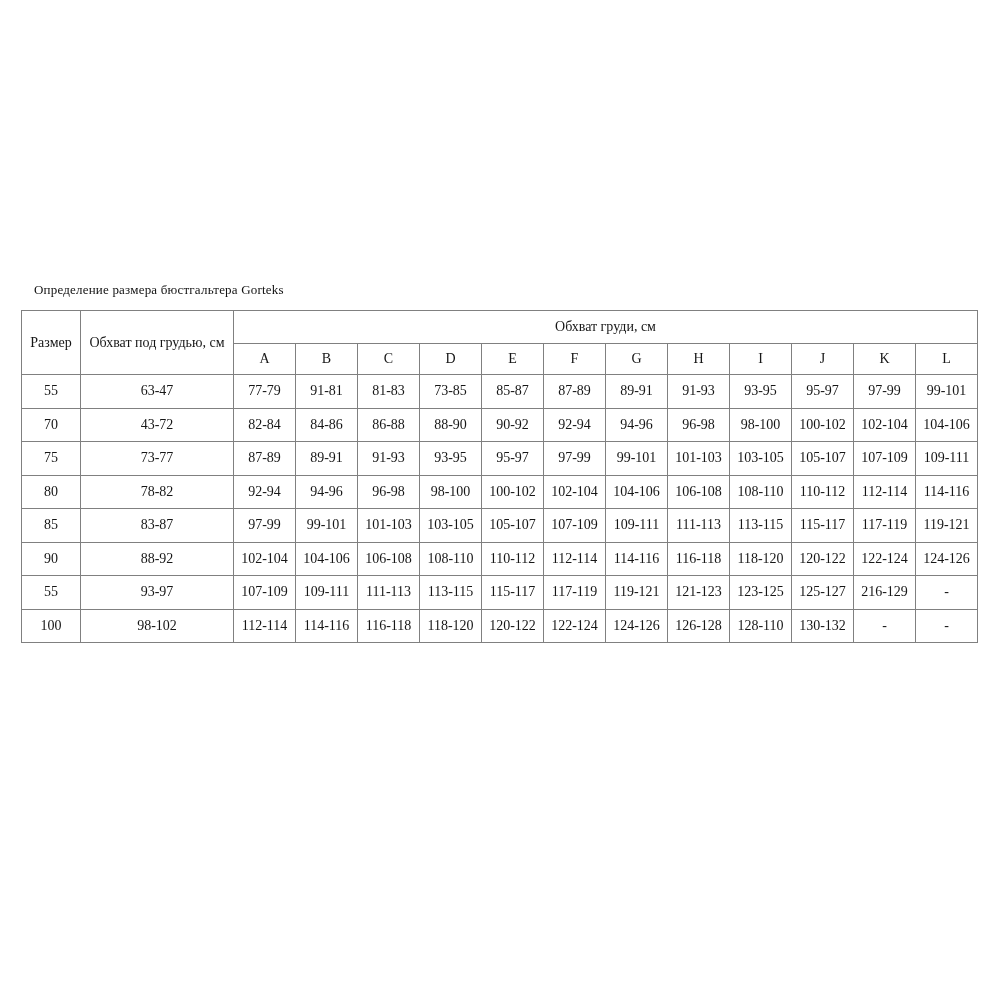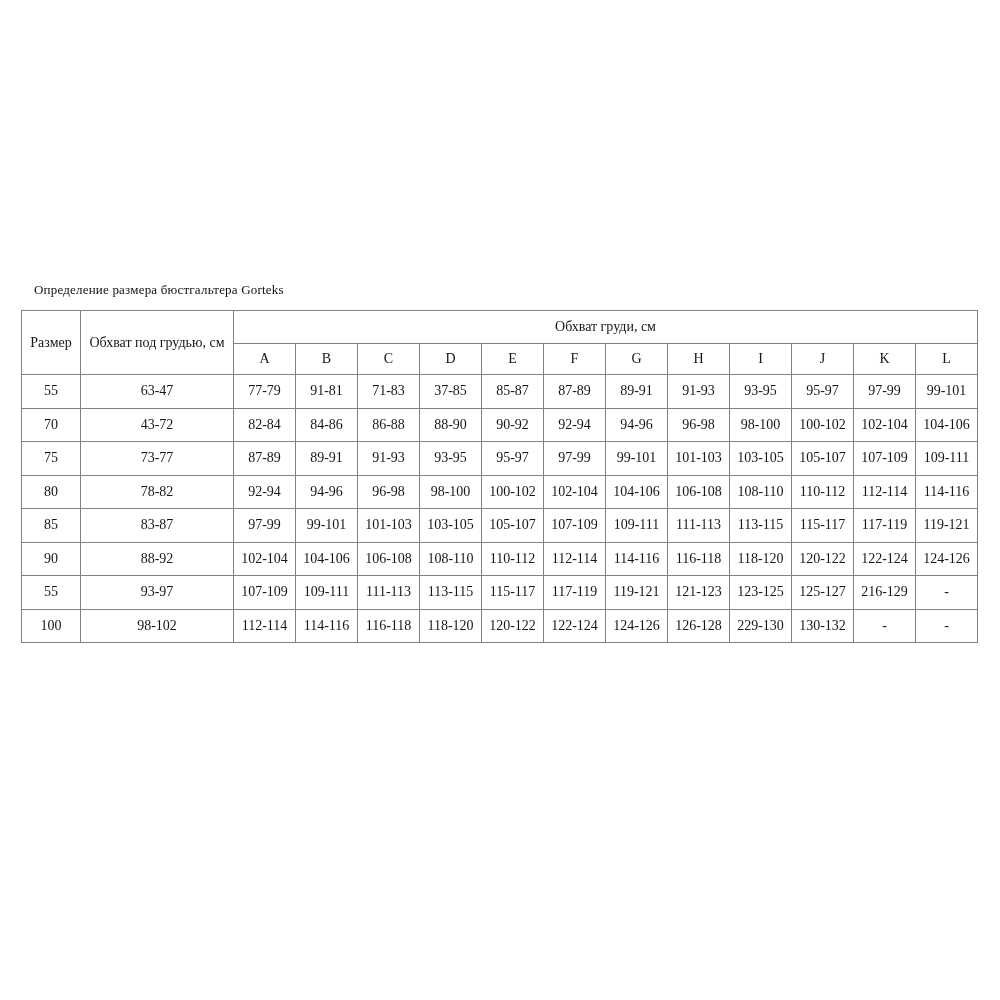--- a/index.html
+++ b/index.html
@@ -82,22 +82,22 @@
           <th class="cup-col">K</th>
           <th class="cup-col">L</th>
         </tr>
     </thead>
     <tbody id="table-body">
         <tr>
           <td>55</td>
           <td>63-47</td>
           <td>77-79</td>
           <td>91-81</td>
-          <td>71-83</td>
-          <td>37-85</td>
+          <td>81-83</td>
+          <td>73-85</td>
           <td>85-87</td>
           <td>87-89</td>
           <td>89-91</td>
           <td>91-93</td>
           <td>93-95</td>
           <td>95-97</td>
           <td>97-99</td>
           <td>99-101</td>
         </tr>
         <tr>
@@ -200,20 +200,20 @@
           <td>100</td>
           <td>98-102</td>
           <td>112-114</td>
           <td>114-116</td>
           <td>116-118</td>
           <td>118-120</td>
           <td>120-122</td>
           <td>122-124</td>
           <td>124-126</td>
           <td>126-128</td>
-          <td>229-130</td>
+          <td>128-110</td>
           <td>130-132</td>
           <td>-</td>
           <td>-</td>
         </tr>
       </tbody>
   </table>
 </div>
 
 </body></html>

